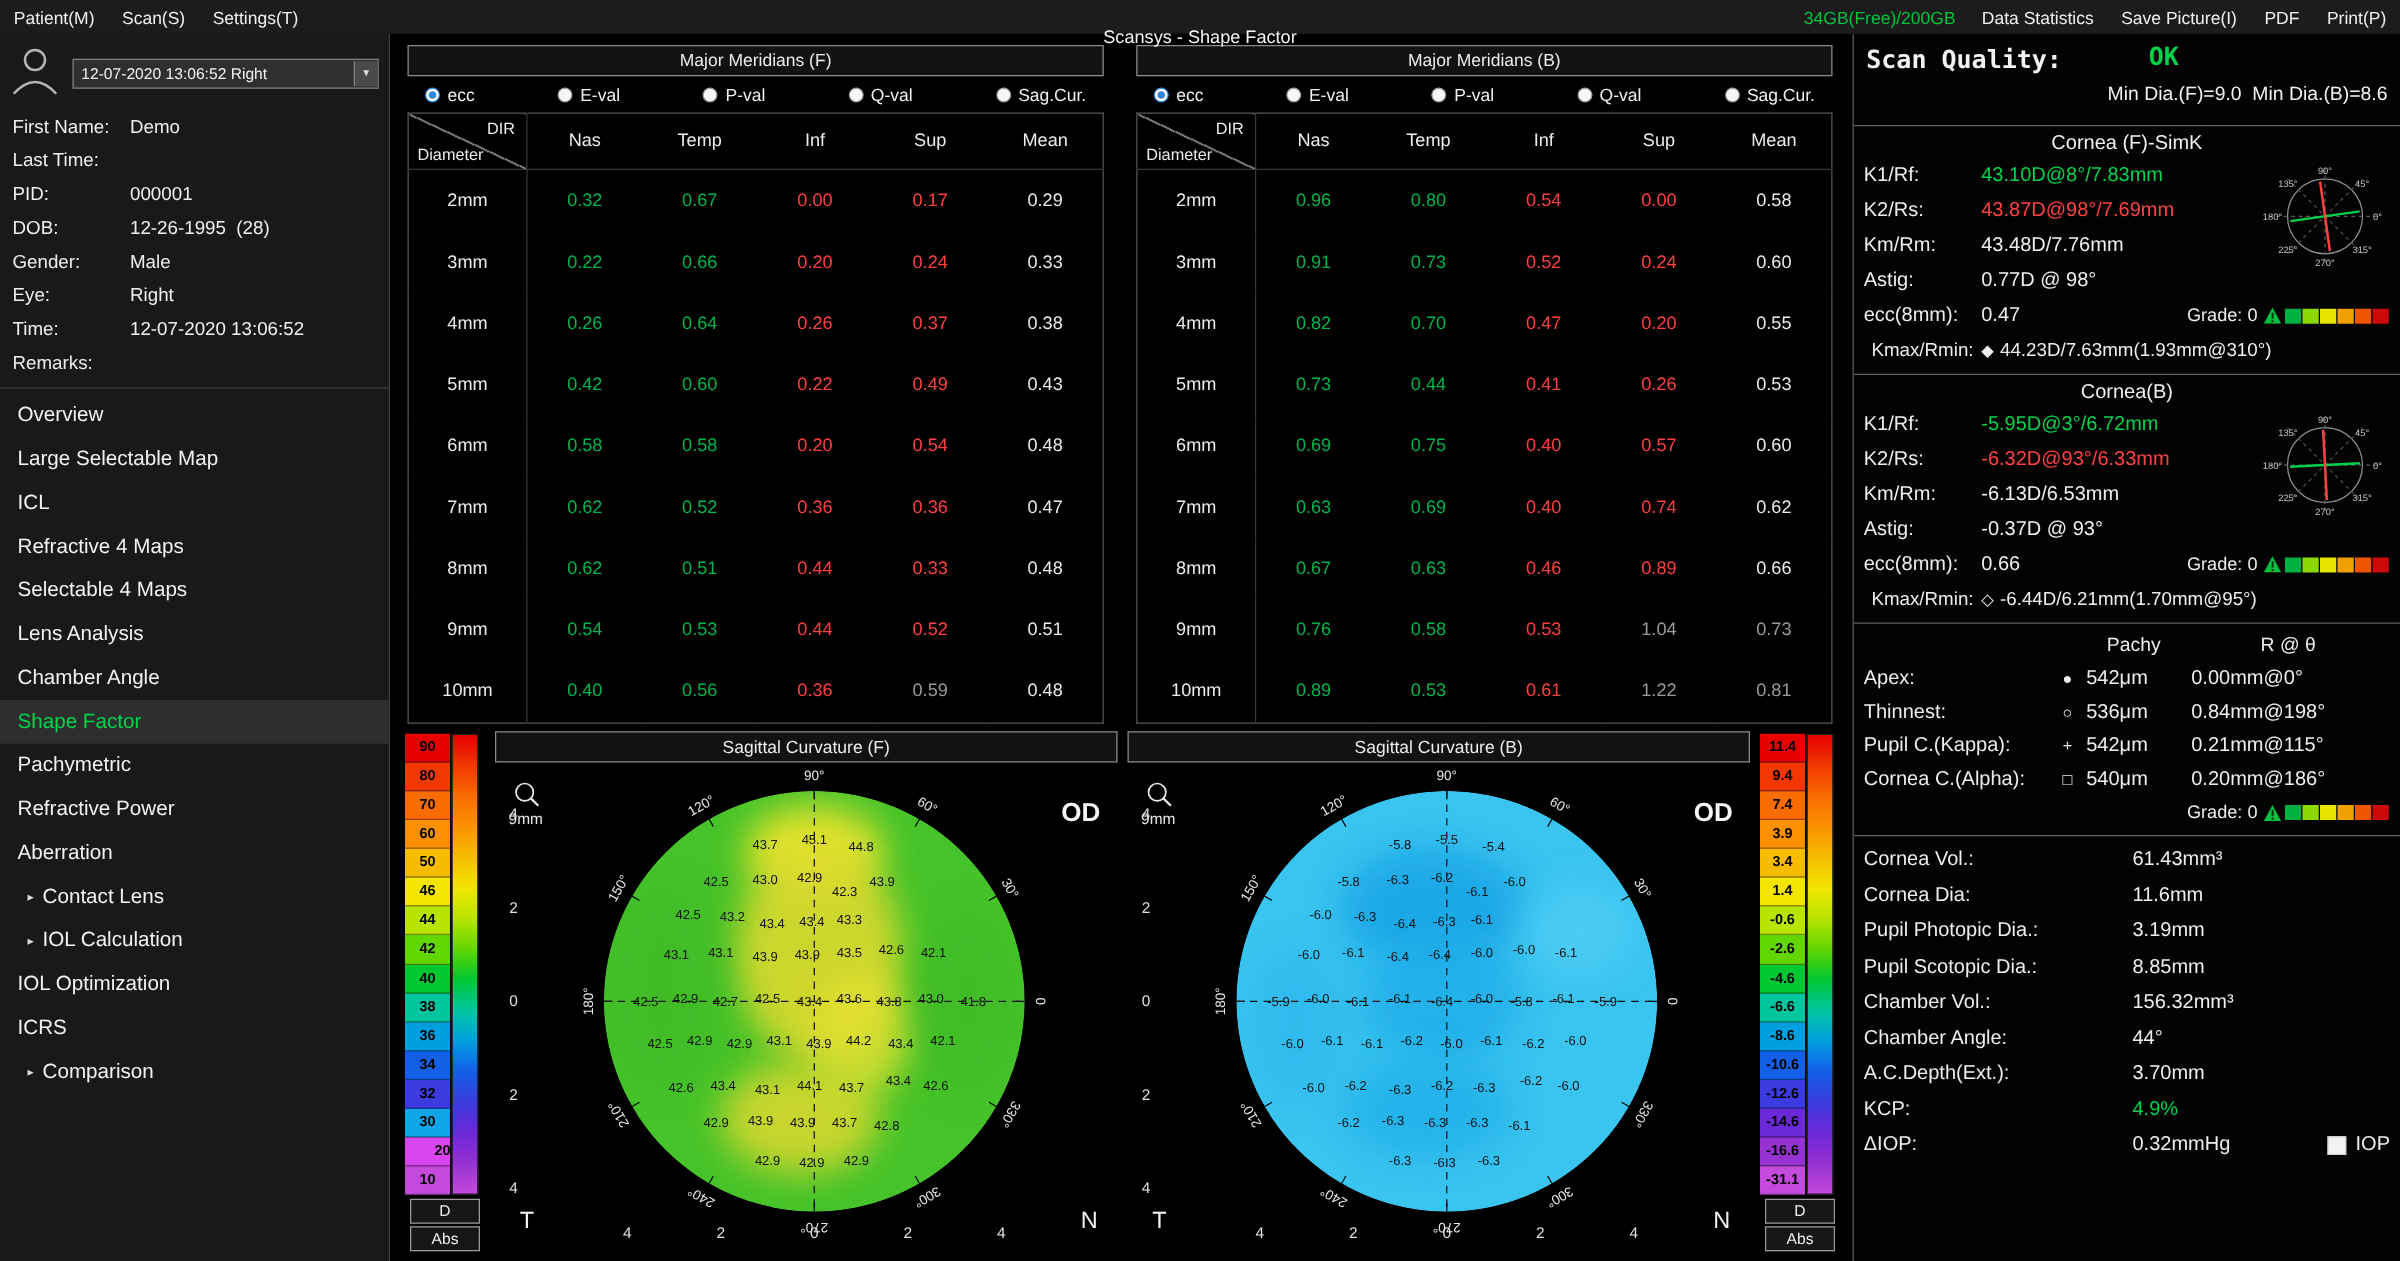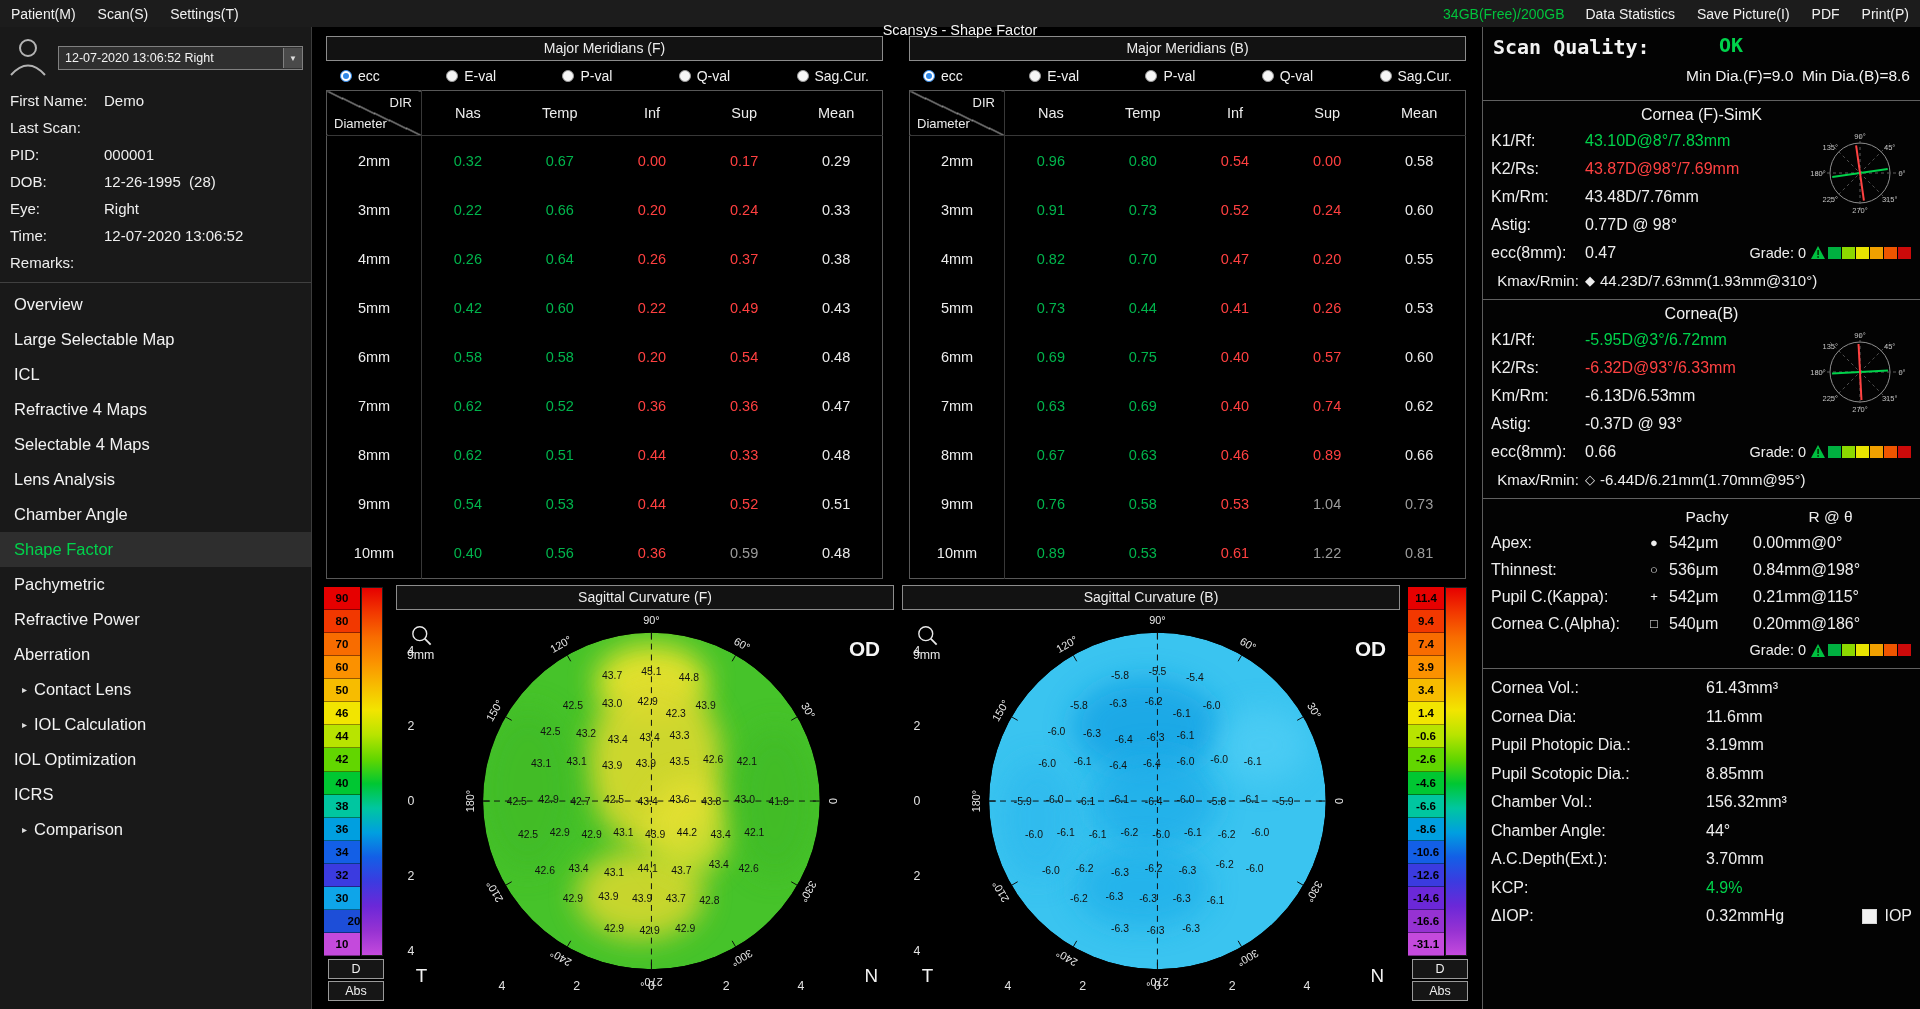--- a/index.html
+++ b/index.html
@@ -125,30 +125,34 @@
         <span>12-07-2020 13:06:52 Right</span>
         <span class="dd-btn">▼</span>
       </div>
     </div>
     <div id="patient-fields">
         <div class="pf-row">
           <span class="pf-label">First Name:</span>
           <span class="pf-value">Demo</span>
         </div>
         <div class="pf-row">
-          <span class="pf-label">Last Scan:</span>
+          <span class="pf-label">Last Time:</span>
           <span class="pf-value"></span>
         </div>
         <div class="pf-row">
           <span class="pf-label">PID:</span>
           <span class="pf-value">000001</span>
         </div>
         <div class="pf-row">
           <span class="pf-label">DOB:</span>
           <span class="pf-value">12-26-1995  (28)</span>
+        </div>
+        <div class="pf-row">
+          <span class="pf-label">Gender:</span>
+          <span class="pf-value">Male</span>
         </div>
         <div class="pf-row">
           <span class="pf-label">Eye:</span>
           <span class="pf-value">Right</span>
         </div>
         <div class="pf-row">
           <span class="pf-label">Time:</span>
           <span class="pf-value">12-07-2020 13:06:52</span>
         </div>
         <div class="pf-row">
@@ -459,21 +463,21 @@
               <div class="scale-num" style="background: rgb(247, 188, 0);">50</div>
               <div class="scale-num" style="background: rgb(242, 229, 0);">46</div>
               <div class="scale-num" style="background: rgb(184, 228, 0);">44</div>
               <div class="scale-num" style="background: rgb(98, 214, 0);">42</div>
               <div class="scale-num" style="background: rgb(0, 199, 50);">40</div>
               <div class="scale-num" style="background: rgb(0, 198, 160);">38</div>
               <div class="scale-num" style="background: rgb(0, 159, 224);">36</div>
               <div class="scale-num" style="background: rgb(19, 95, 230);">34</div>
               <div class="scale-num" style="background: rgb(59, 59, 224);">32</div>
               <div class="scale-num" style="background: #0ea5e9;">30</div>
-              <div class="scale-num" style="background: #1d4ed8; padding-left: 24px;">20</div>
+              <div class="scale-num" style="background: #d946ef; padding-left: 24px;">20</div>
               <div class="scale-num" style="background: rgb(196, 74, 220);">10</div>
             </div>
             <div class="scale-grad" style="background: linear-gradient(rgb(230, 0, 0), rgb(242, 56, 0), rgb(248, 108, 0), rgb(251, 145, 0), rgb(247, 188, 0), rgb(242, 229, 0), rgb(184, 228, 0), rgb(98, 214, 0), rgb(0, 199, 50), rgb(0, 198, 160), rgb(0, 159, 224), rgb(19, 95, 230), rgb(59, 59, 224), rgb(107, 40, 216), rgb(150, 50, 210), rgb(196, 74, 220));"></div>
           </div>
           <div class="scale-foot">
             <div class="scale-btn">D</div>
             <div class="scale-btn">Abs</div>
           </div>
         </div>
       <section class="map-panel">

